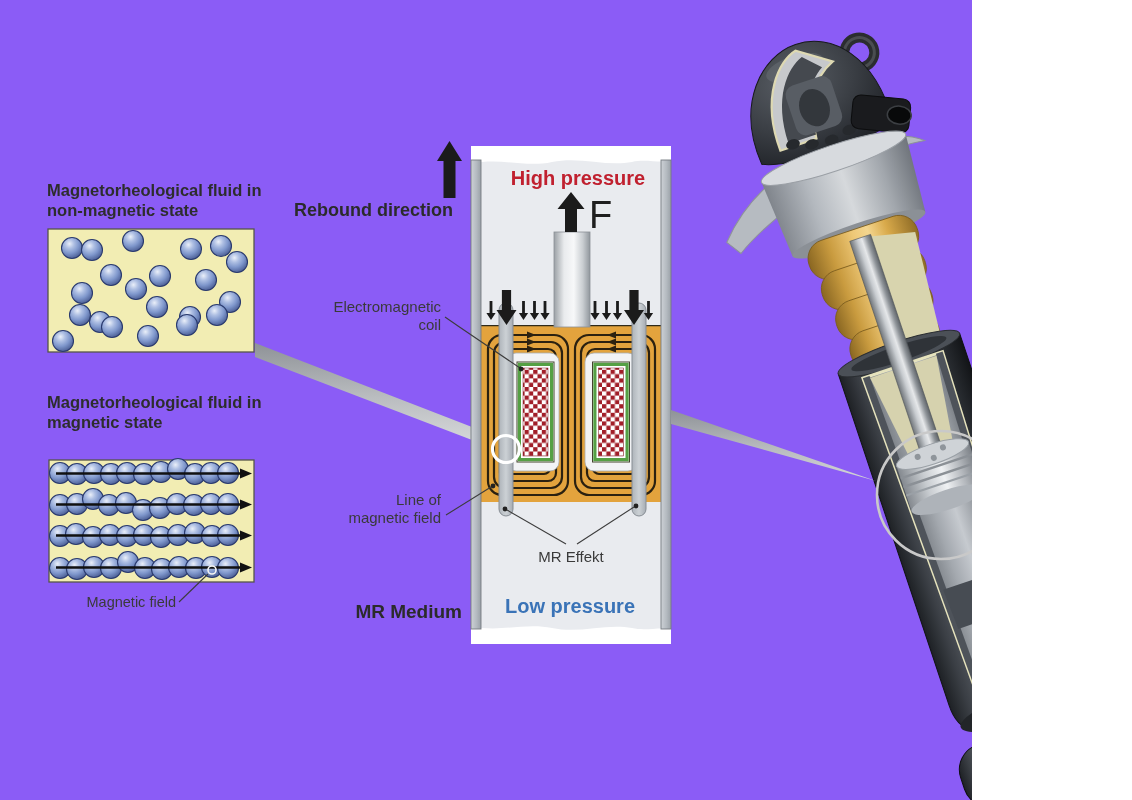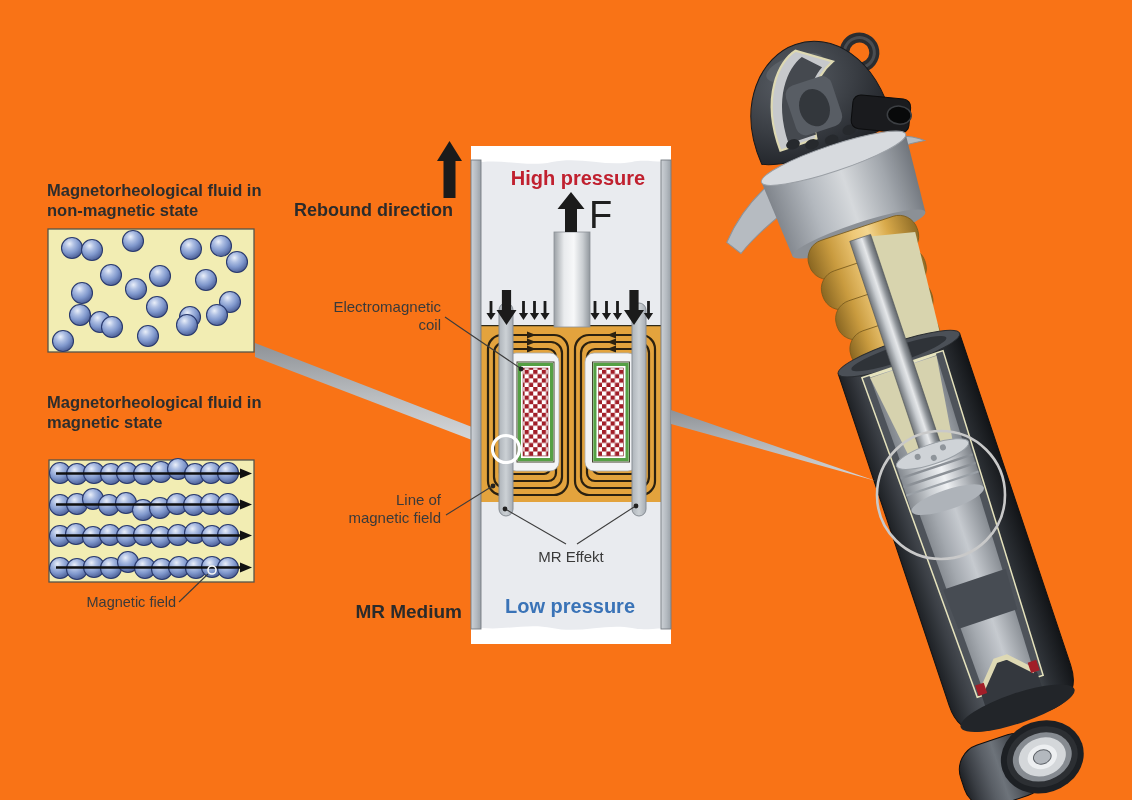--- a/index.html
+++ b/index.html
@@ -1,16 +1,16 @@
 <!DOCTYPE html>
 <html><head>
 <meta charset="utf-8">
 <style>
   html,body{margin:0;padding:0;background:#ffffff;}
-  #canvas{position:relative;width:1132px;height:800px;background:#f97316;overflow:hidden;}
+  #canvas{position:relative;width:972px;height:800px;background:#8b5cf6;overflow:hidden;}
   svg text{font-family:"Liberation Sans", sans-serif;}
   .t-title{font-size:16.5px;font-weight:bold;fill:#2d2d2d;}
   .t-label{font-size:15px;fill:#3a3a3a;}
   .t-caption{font-size:14.5px;fill:#3a3a3a;}
   .t-pressure{font-size:20px;font-weight:bold;}
   .t-big{font-size:19px;font-weight:bold;fill:#2b2b2b;}
   .t-rebound{font-size:18px;font-weight:bold;fill:#2b2b2b;}
   .t-F{font-size:38px;fill:#1f1f1f;}
   .lline{stroke:#3c3c3c;stroke-width:1.1;fill:none;}
   .loop{fill:none;stroke:#2b2110;stroke-width:2.2;}

